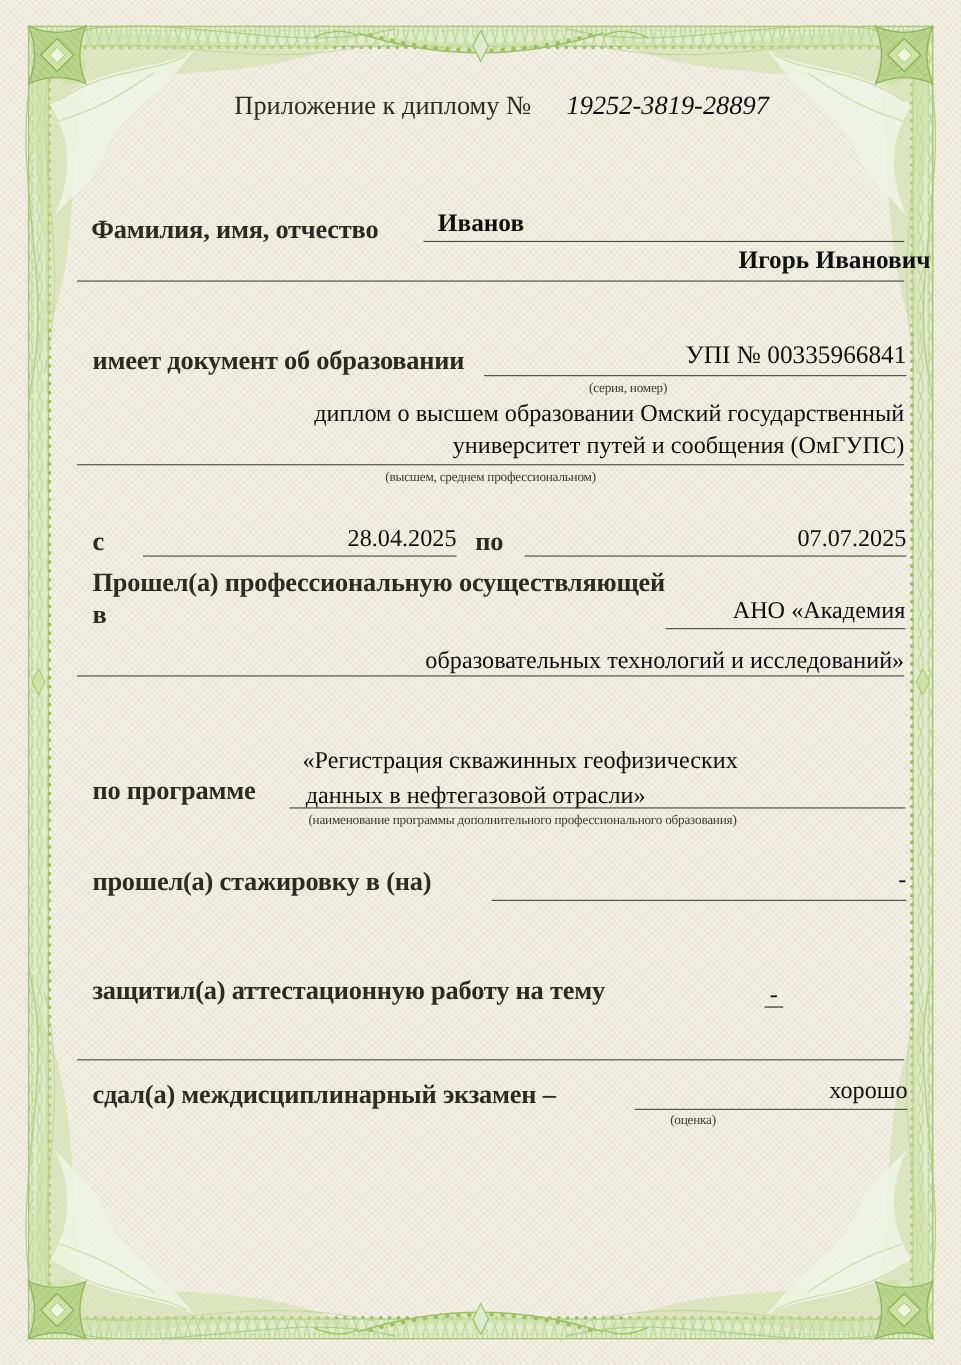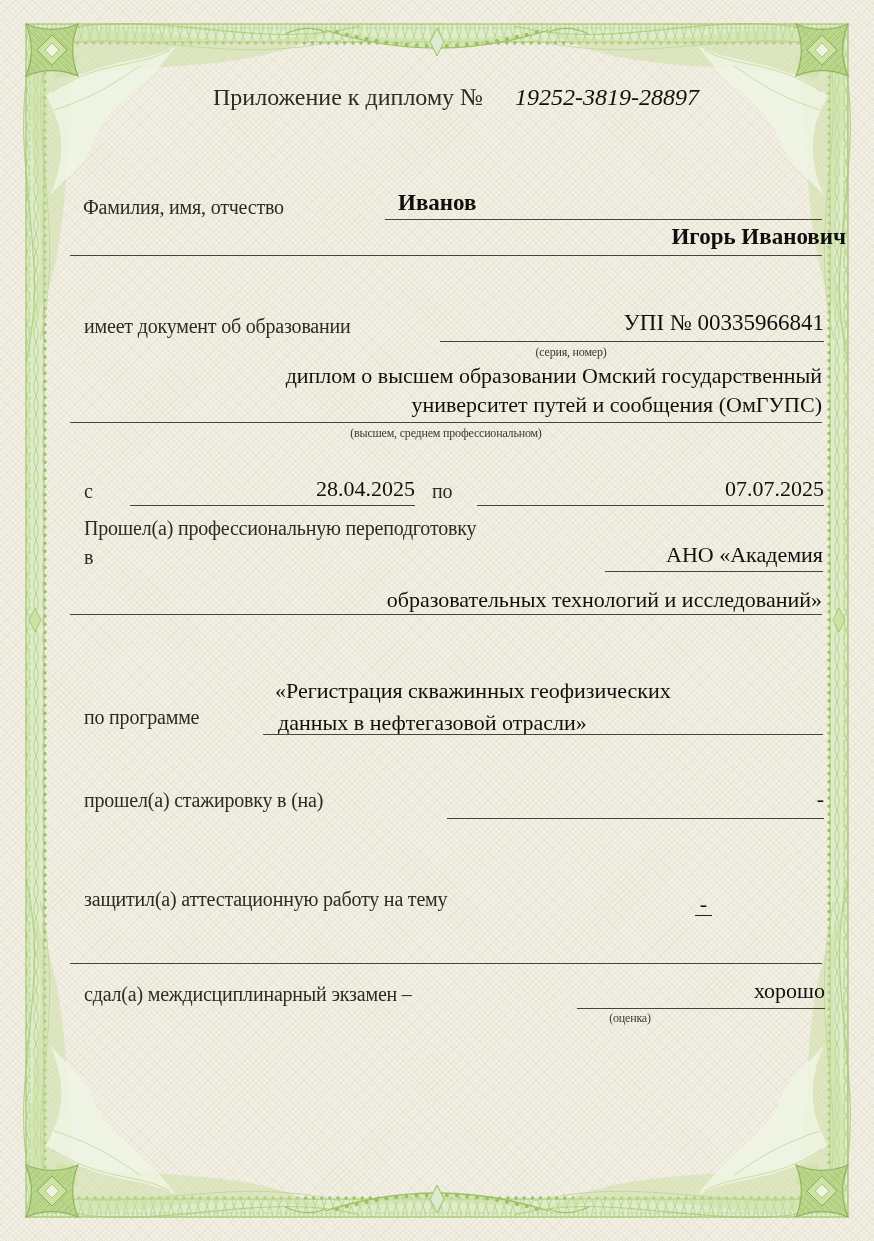--- a/index.html
+++ b/index.html
@@ -7,21 +7,21 @@
     position:relative;width:874px;height:1241px;overflow:hidden;
     background-color:#f2efe4;
     background-image:
       repeating-linear-gradient(45deg, rgba(205,198,172,0.20) 0 1px, rgba(0,0,0,0) 1px 4px),
       repeating-linear-gradient(-45deg, rgba(205,198,172,0.20) 0 1px, rgba(0,0,0,0) 1px 4px);
     font-family:"Liberation Serif","DejaVu Serif",serif;
     color:#1e1e1a;
   }
   .border-svg{position:absolute;left:0;top:0;}
   .abs{position:absolute;}
-  .lbl{font-size:20px;color:#2b2b24;letter-spacing:-0.2px;white-space:nowrap;}
+  .lbl{font-size:24px;color:#2b2b24;letter-spacing:-0.2px;white-space:nowrap;font-weight:bold;}
   .val{font-size:22px;color:#0f0f0d;white-space:nowrap;}
   .valb{font-size:23px;font-weight:bold;}
   .ctr{text-align:right;}
   .cap{font-size:12px;color:#3a3a33;text-align:center;white-space:nowrap;letter-spacing:-0.2px;}
   .line{height:0;border-top:1.5px solid #45453e;}
   .title{font-size:24px;color:#2b2b24;text-align:center;white-space:nowrap;}
   .title .num{font-style:italic;color:#0f0f0d;margin-left:32px;}
   .dashu{display:inline-block;border-bottom:1.5px solid #222;padding:0 5px;line-height:22px;}
 </style>
 </head>
@@ -103,31 +103,32 @@
   <div class="abs line" style="left:70px;top:422px;width:752px"></div>
   <div class="abs cap" style="left:70px;top:426px;width:752px">(высшем, среднем профессиональном)</div>
 
   <div class="abs lbl" style="left:84px;top:480px">с</div>
   <div class="abs val ctr" style="left:130px;top:476px;width:285px">28.04.2025</div>
   <div class="abs line" style="left:130px;top:505px;width:285px"></div>
   <div class="abs lbl" style="left:432px;top:480px">по</div>
   <div class="abs val ctr" style="left:477px;top:476px;width:347px">07.07.2025</div>
   <div class="abs line" style="left:477px;top:505px;width:347px"></div>
 
-  <div class="abs lbl" style="left:84px;top:517px">Прошел(а) профессиональную переподготовку</div>
+  <div class="abs lbl" style="left:84px;top:517px">Прошел(а) профессиональную осуществляющей</div>
   <div class="abs lbl" style="left:84px;top:546px">в</div>
   <div class="abs val ctr" style="left:605px;top:542px;width:218px">АНО «Академия</div>
   <div class="abs line" style="left:605px;top:571px;width:218px"></div>
   <div class="abs val ctr" style="left:70px;top:587px;width:752px">образовательных технологий и исследований»</div>
   <div class="abs line" style="left:70px;top:614px;width:752px"></div>
 
   <div class="abs lbl" style="left:84px;top:706px">по программе</div>
   <div class="abs val" style="left:275px;top:678px">«Регистрация скважинных геофизических</div>
   <div class="abs val" style="left:278px;top:710px">данных в нефтегазовой отрасли»</div>
   <div class="abs line" style="left:263px;top:734px;width:560px"></div>
+  <div class="abs cap" style="left:240px;top:738px;width:470px">(наименование программы дополнительного профессионального образования)</div>
 
   <div class="abs lbl" style="left:84px;top:789px">прошел(а) стажировку в (на)</div>
   <div class="abs val ctr" style="left:447px;top:786px;width:377px">-</div>
   <div class="abs line" style="left:447px;top:818px;width:377px"></div>
 
   <div class="abs lbl" style="left:84px;top:888px">защитил(а) аттестационную работу на тему</div>
   <div class="abs val ctr" style="left:668px;top:891px;width:44px">
     <span class="dashu">-</span>
   </div>
   <div class="abs line" style="left:70px;top:963px;width:752px"></div>

